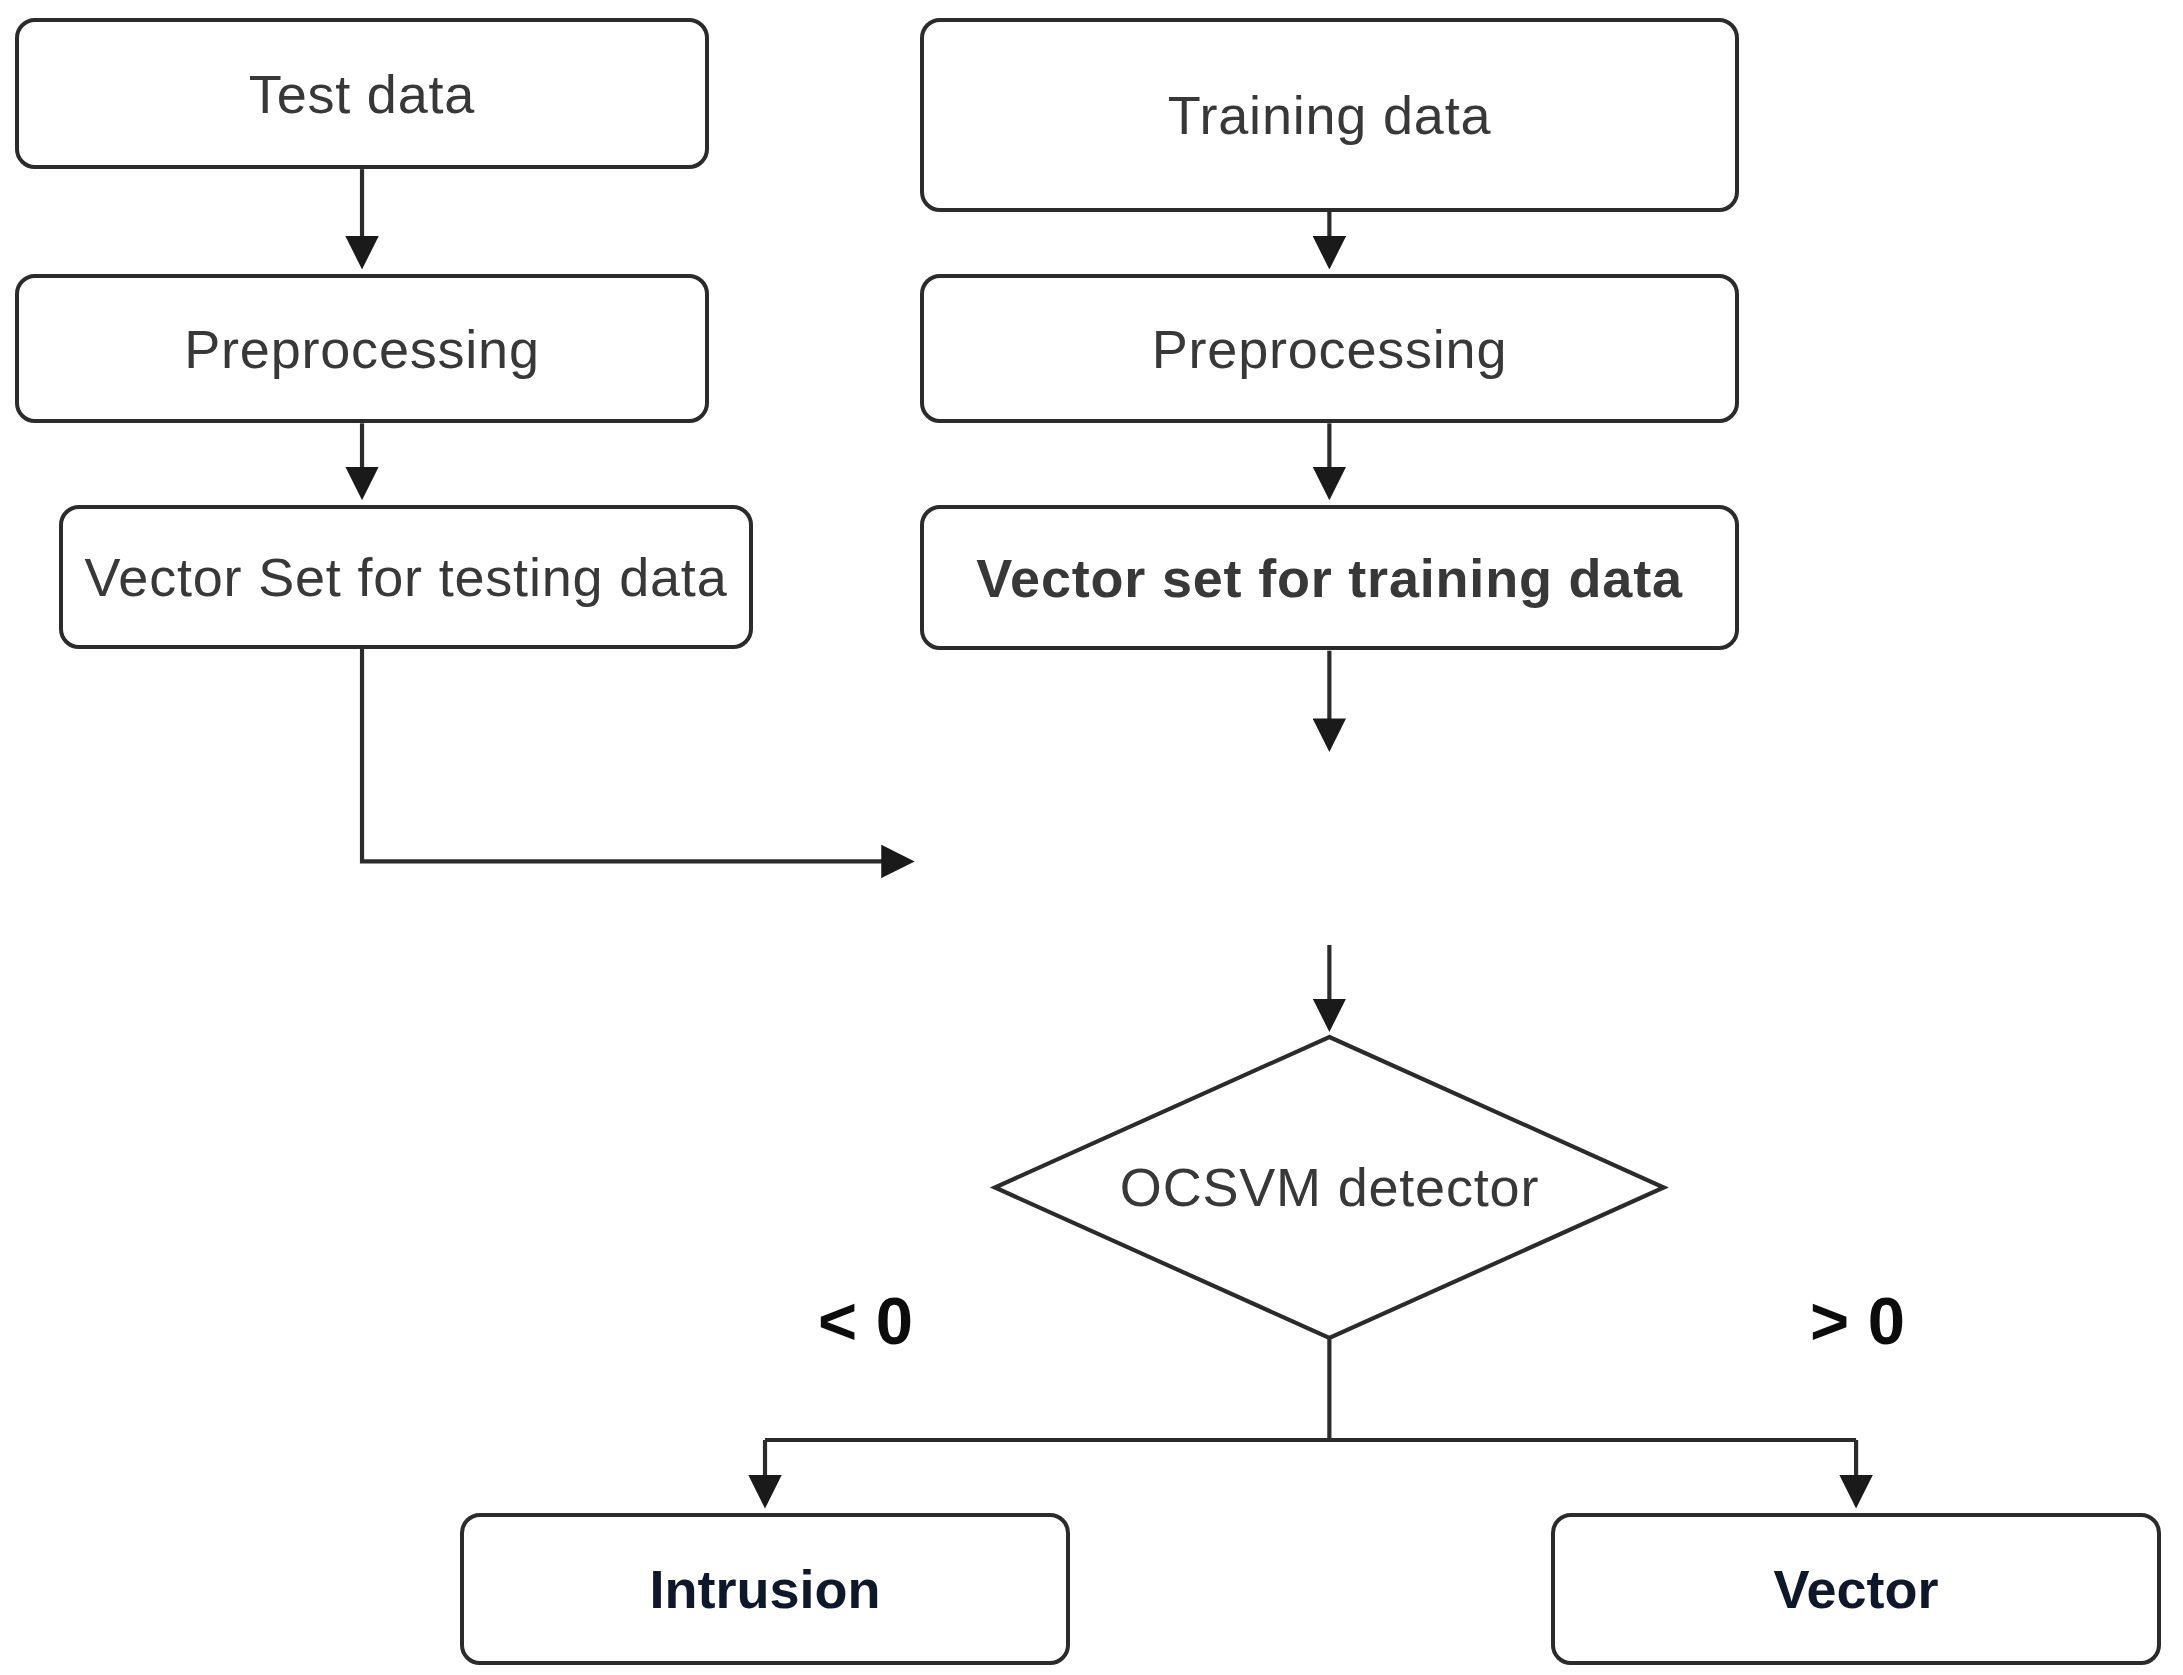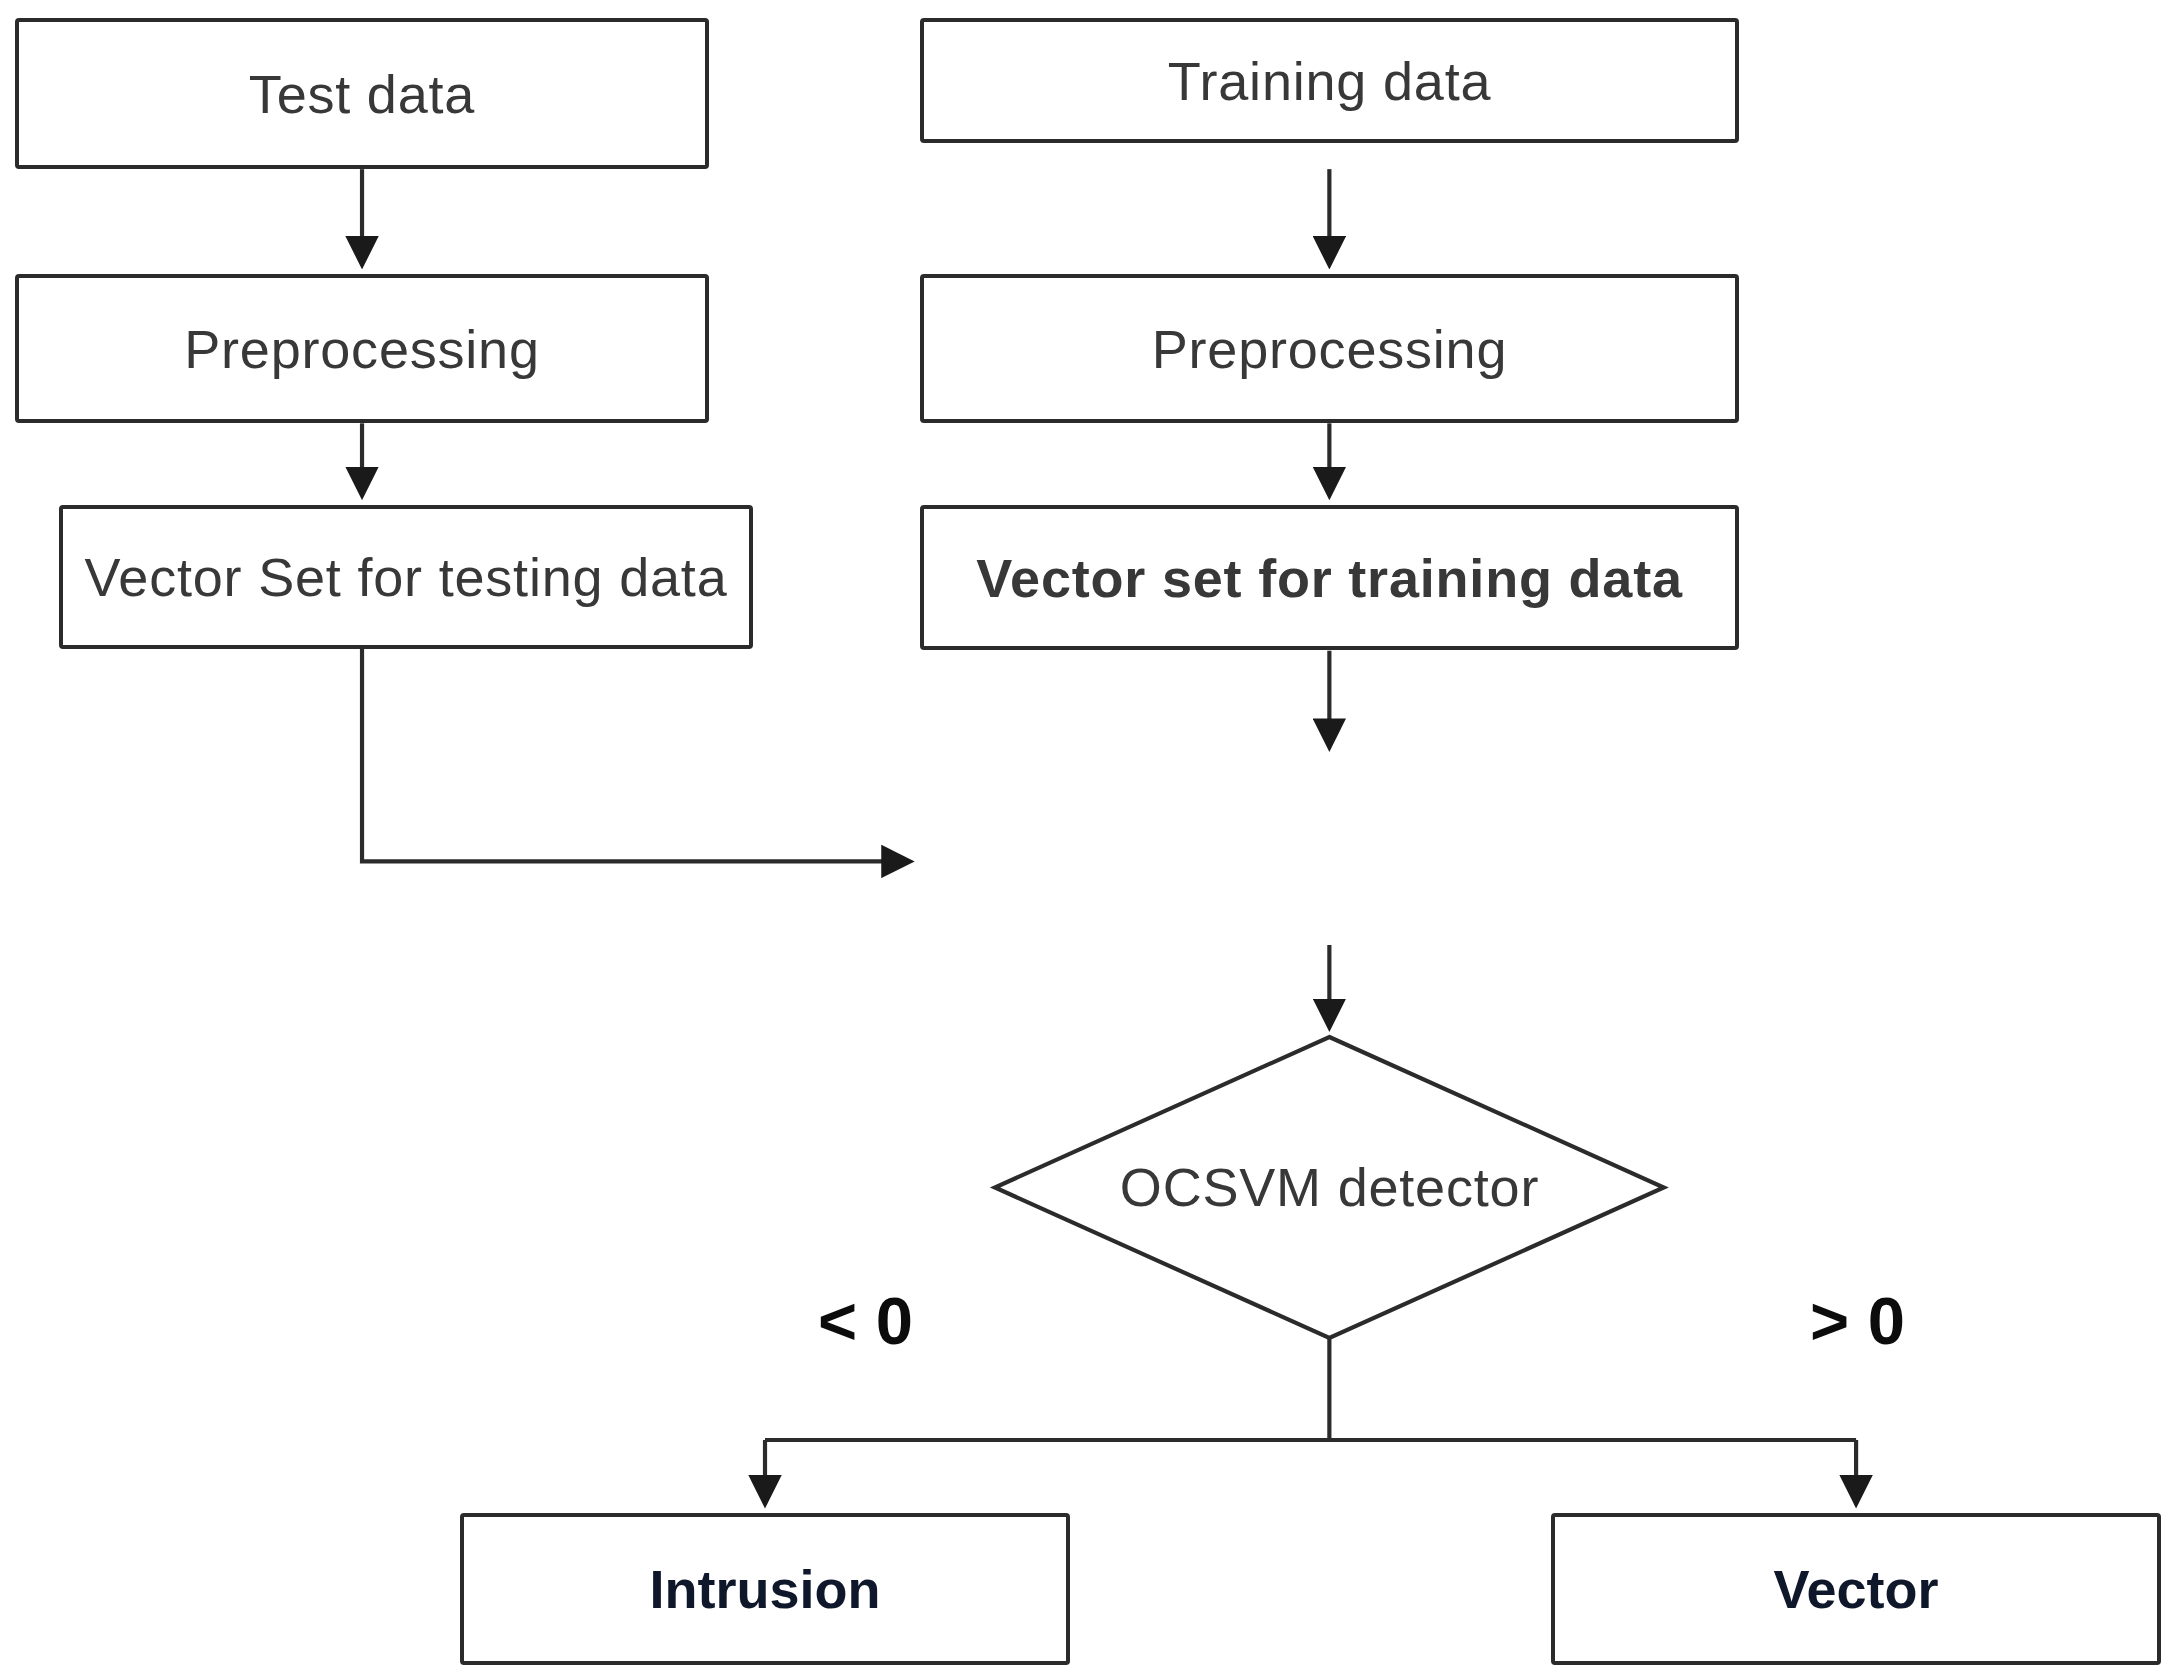--- a/index.html
+++ b/index.html
@@ -19,21 +19,21 @@
     position: absolute;
     left: 0;
     top: 0;
     width: 2183px;
     height: 1676px;
   }
   .node {
     position: absolute;
     box-sizing: border-box;
     border: 4.2px solid #2b2b2b;
-    border-radius: 4px;
+    border-radius: 20px;
     background: #ffffff;
     display: flex;
     align-items: center;
     justify-content: center;
     text-align: center;
   }
   .node .label {
     font-size: 54px;
     color: #383838;
     white-space: nowrap;
@@ -98,21 +98,21 @@
   </div>
 
   <div class="node" style="left:15px; top:274px; width:694px; height:149px;">
     <span class="label">Preprocessing</span>
   </div>
 
   <div class="node" style="left:15px; top:505px; width:694px; height:144px;margin-left:44px;">
     <span class="label">Vector Set for testing data</span>
   </div>
 
-  <div class="node" style="left:920px; top:18.4px; width:819px; height:125px;">
+  <div class="node" style="left:920px; top:18.4px; width:819px; height:194px;">
     <span class="label">Training data</span>
   </div>
 
   <div class="node" style="left:920px; top:274px; width:819px; height:149px;">
     <span class="label">Preprocessing</span>
   </div>
 
   <div class="node" style="left:920px; top:505px; width:819px; height:145px;font-weight:bold;">
     <span class="label">Vector set for training data</span>
   </div>

